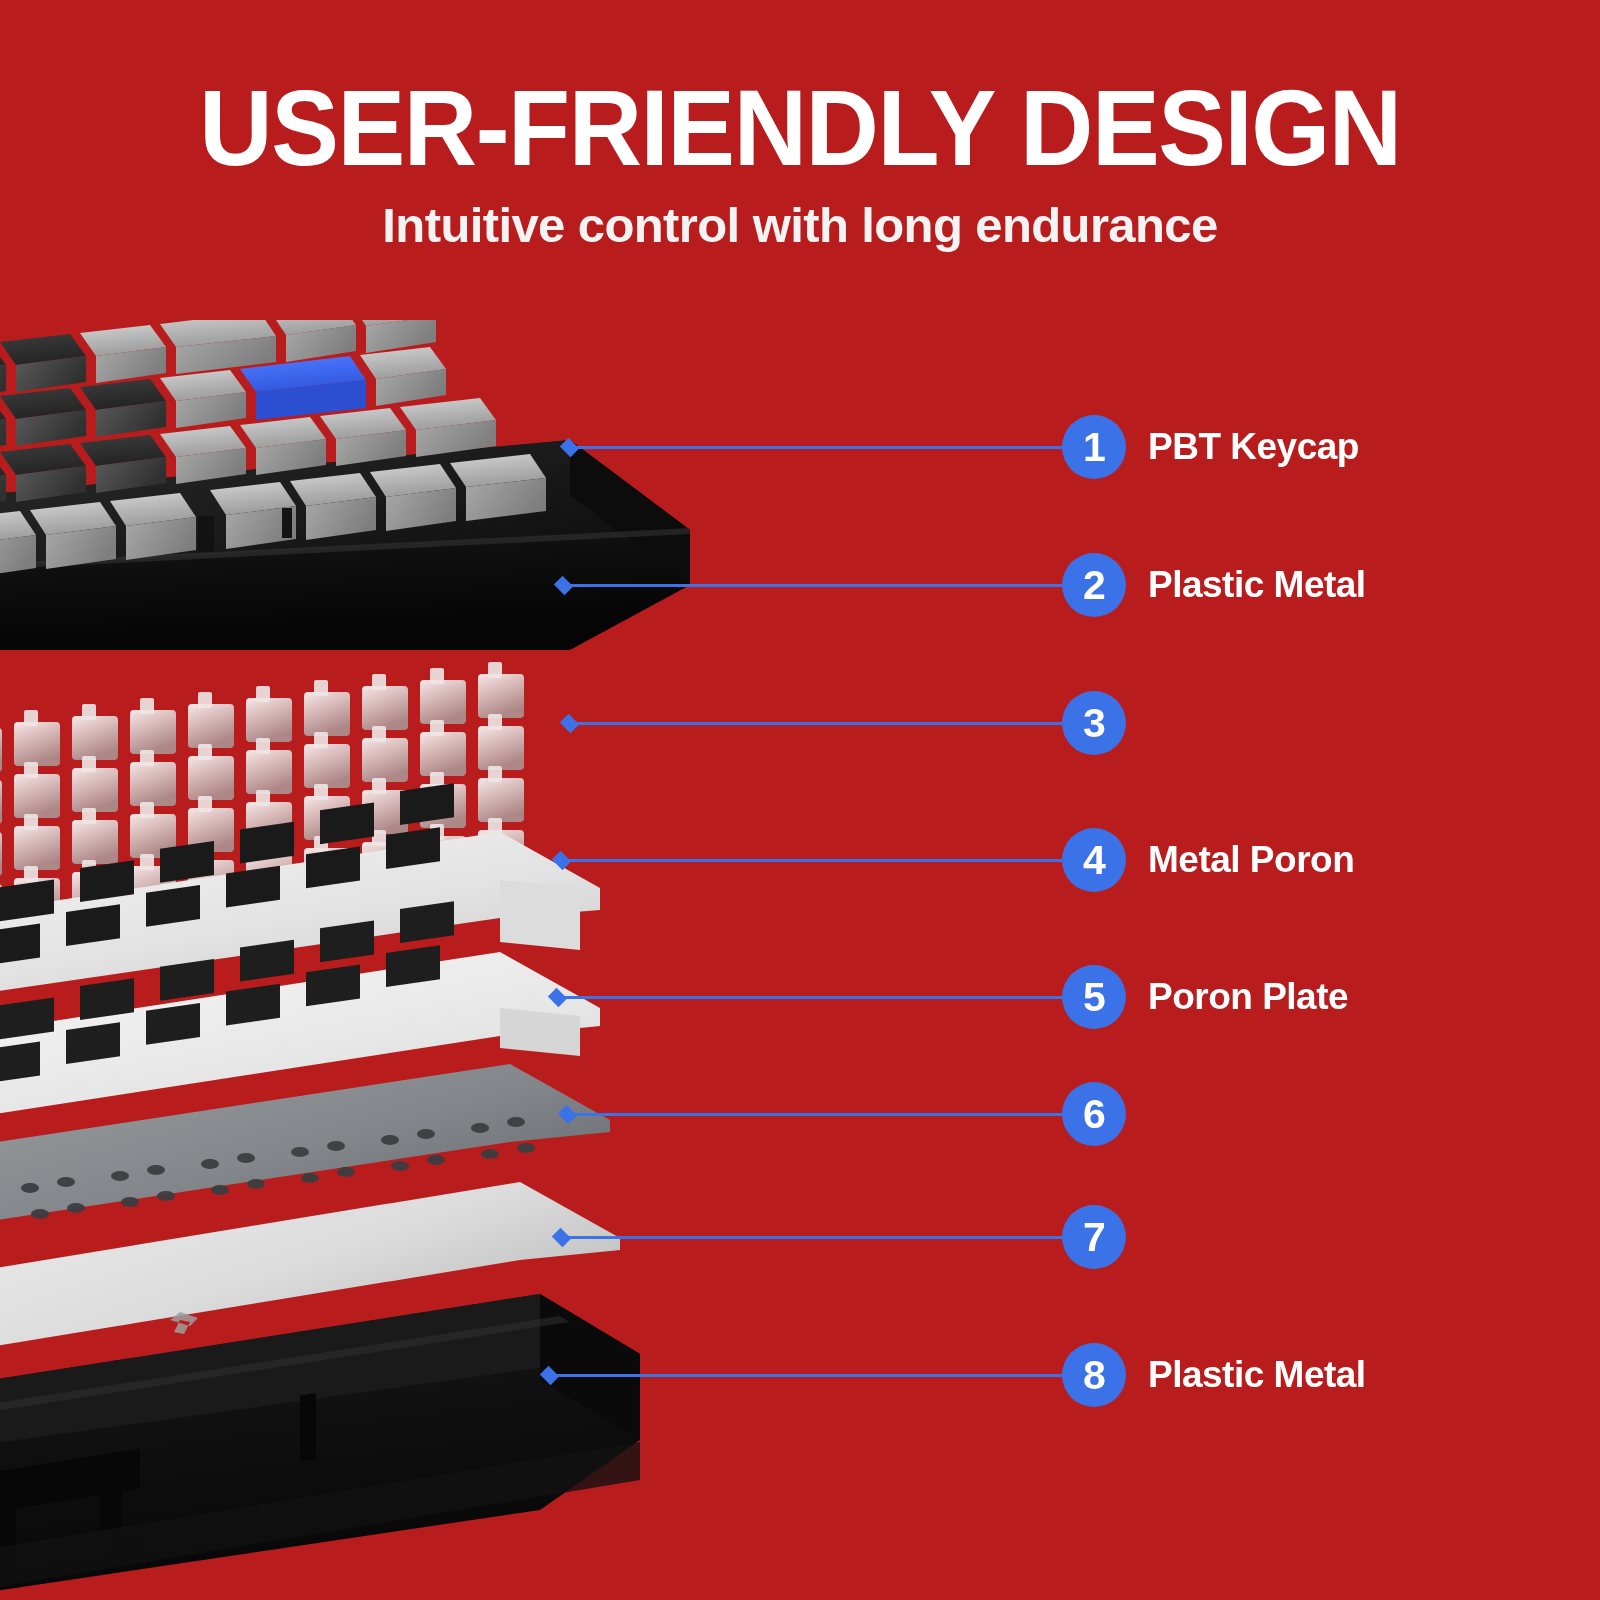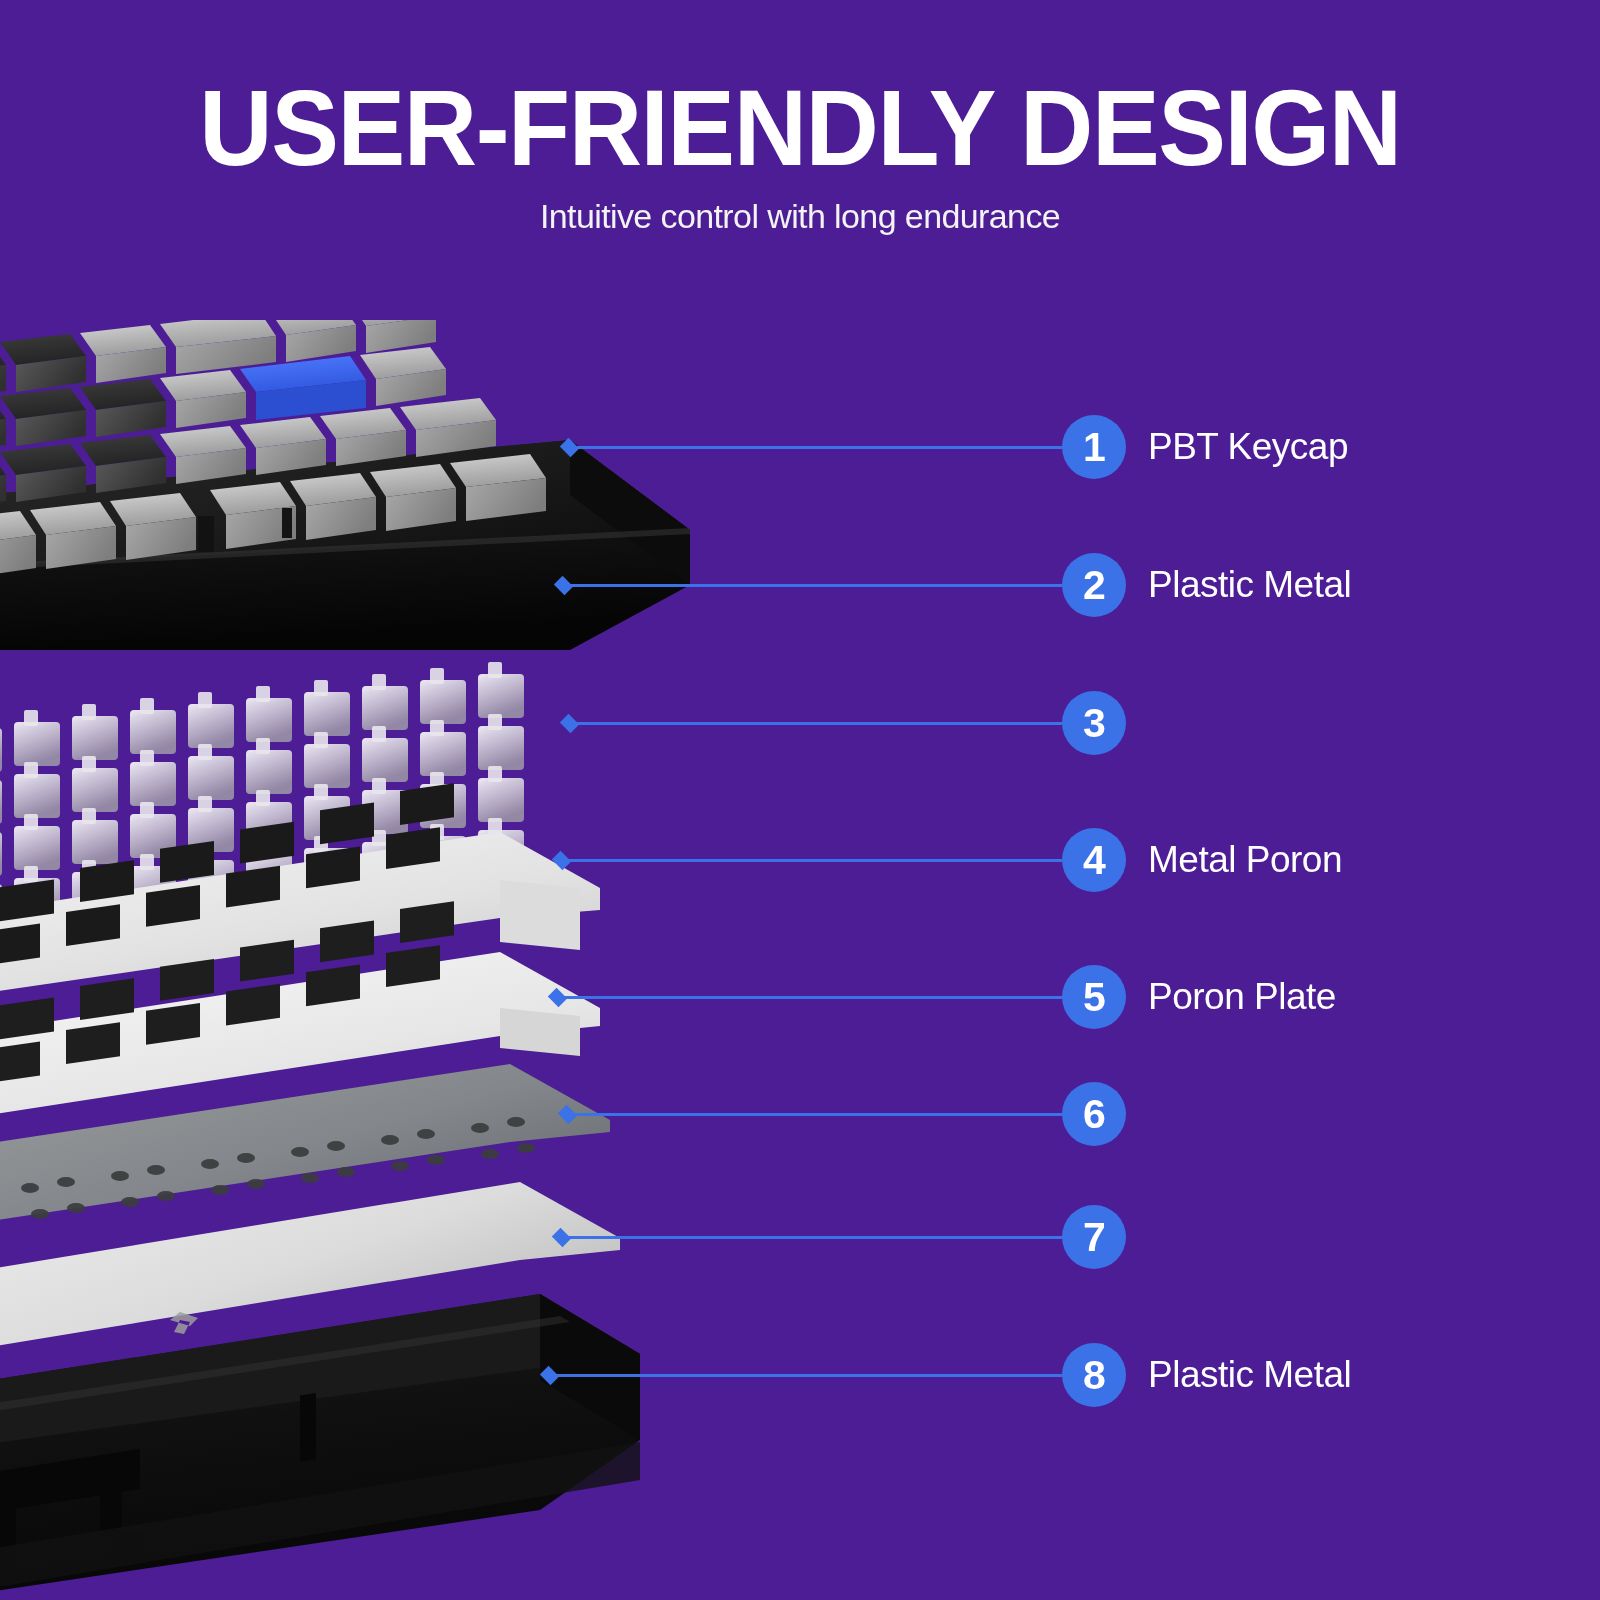--- a/index.html
+++ b/index.html
@@ -4,21 +4,21 @@
 <style>
   html, body {
     margin: 0;
     padding: 0;
     background: #1d1f1e;
   }
   #stage {
     position: relative;
     width: 1600px;
     height: 1600px;
-    background: #4c1d95;
+    background: #b91c1c;
     overflow: hidden;
     font-family: "Liberation Sans", sans-serif;
     -webkit-font-smoothing: antialiased;
   }
 
   
   #header {
     position: absolute;
     left: 0; top: 0; width: 1600px;
     text-align: center;
@@ -31,22 +31,22 @@
     line-height: 0.92;
     font-weight: 800;
     letter-spacing: -1.5px;
     color: #ffffff;
     transform: scaleX(0.94);
     white-space: nowrap;
   }
   #subtitle {
     margin: 0;
     padding-top: 20px;
-    font-size: 34px;
-    font-weight: 400;
+    font-size: 49px;
+    font-weight: 700;
     letter-spacing: -0.6px;
     color: #f3f3f3;
     white-space: nowrap;
   }
 
   
   #artwork {
     position: absolute;
     left: -120px;
     top: 320px;
@@ -102,21 +102,21 @@
     letter-spacing: -1px;
   }
   .callout-label {
     position: absolute;
     left: 1148px;
     top: 50%;
     margin-top: -25px;
     height: 50px;
     line-height: 50px;
     font-size: 37px;
-    font-weight: 400;
+    font-weight: 700;
     letter-spacing: -0.5px;
     color: #ffffff;
     white-space: nowrap;
   }
 </style>
 </head>
 <body>
 
 <div id="stage">
 

